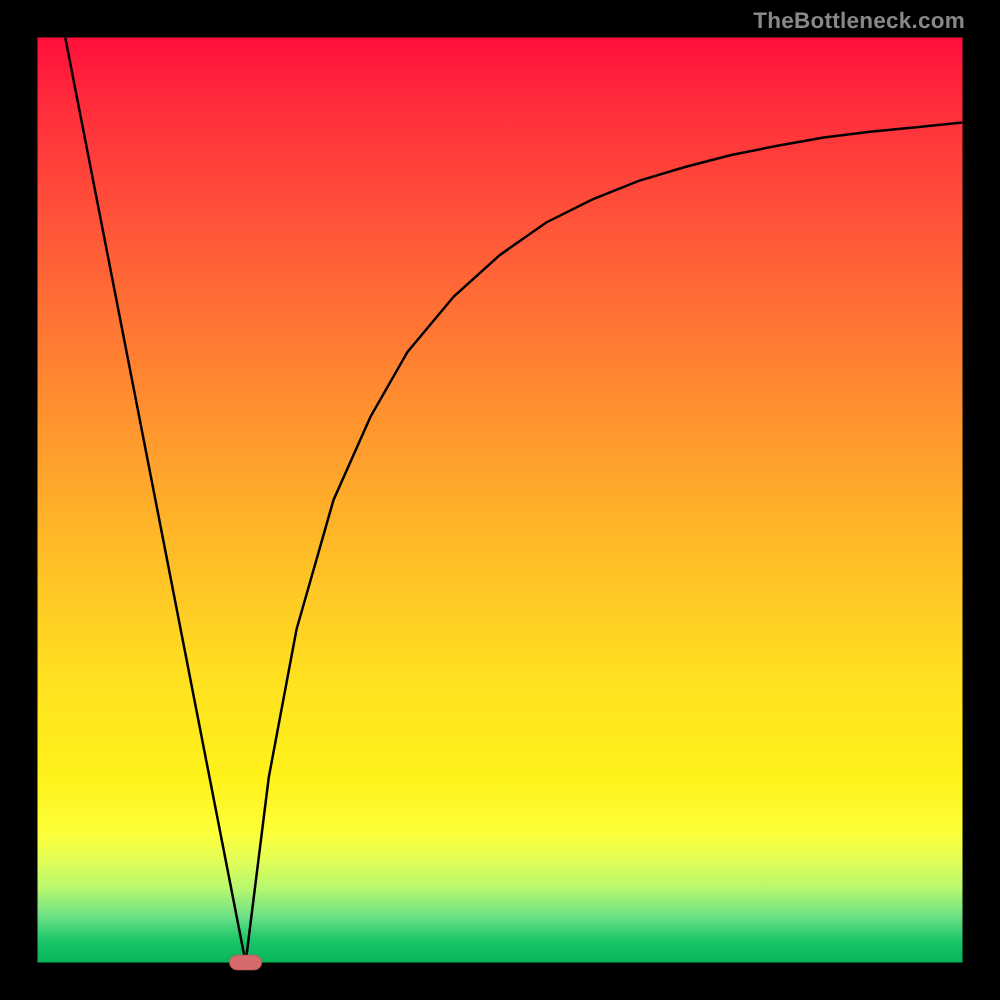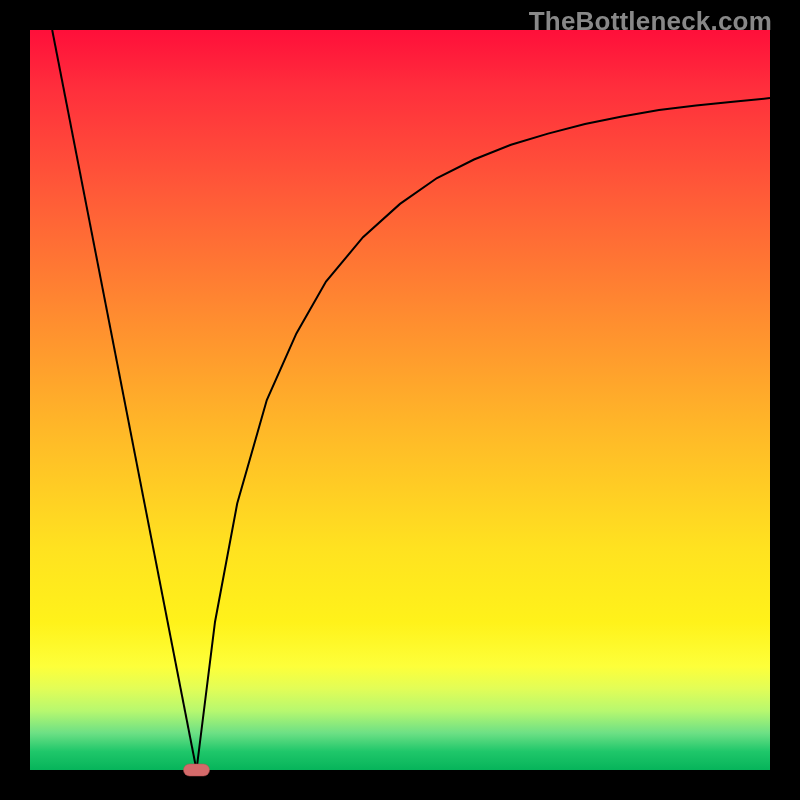--- a/index.html
+++ b/index.html
@@ -14,21 +14,21 @@
   .frame {
     position: relative;
     width: 800px;
     height: 800px;
     background: #000;
   }
   .watermark {
     position: absolute;
     top: 6px;
     right: 28px;
-    font-size: 26px;
+    font-size: 18px;
     font-weight: 600;
     color: #888;
     letter-spacing: 0.2px;
     user-select: none;
   }
   .plot-area {
     position: absolute;
     left: 30px;
     top: 30px;
     width: 740px;

